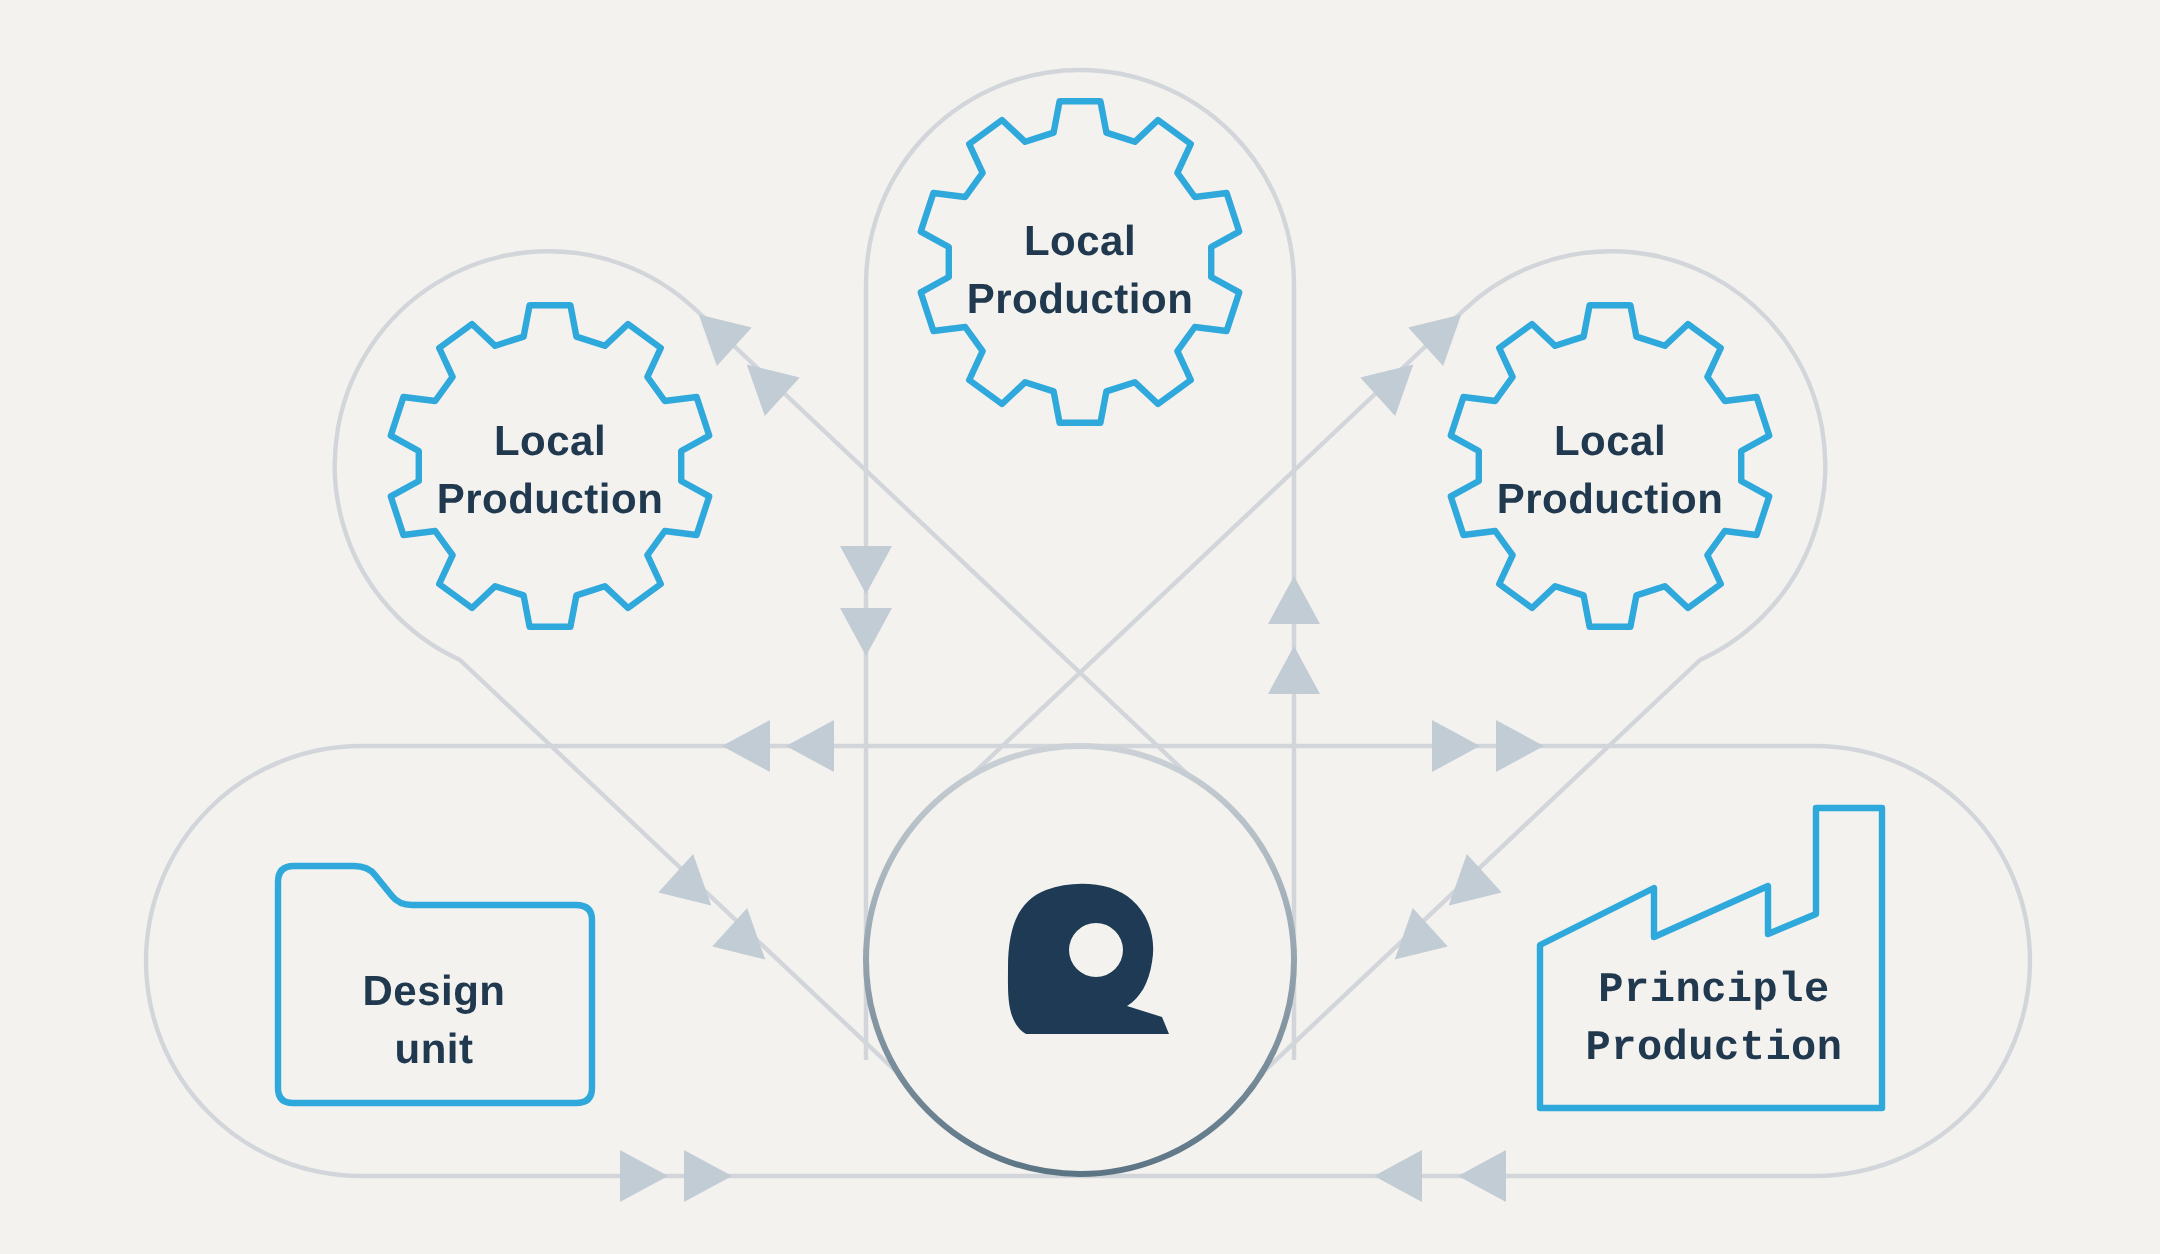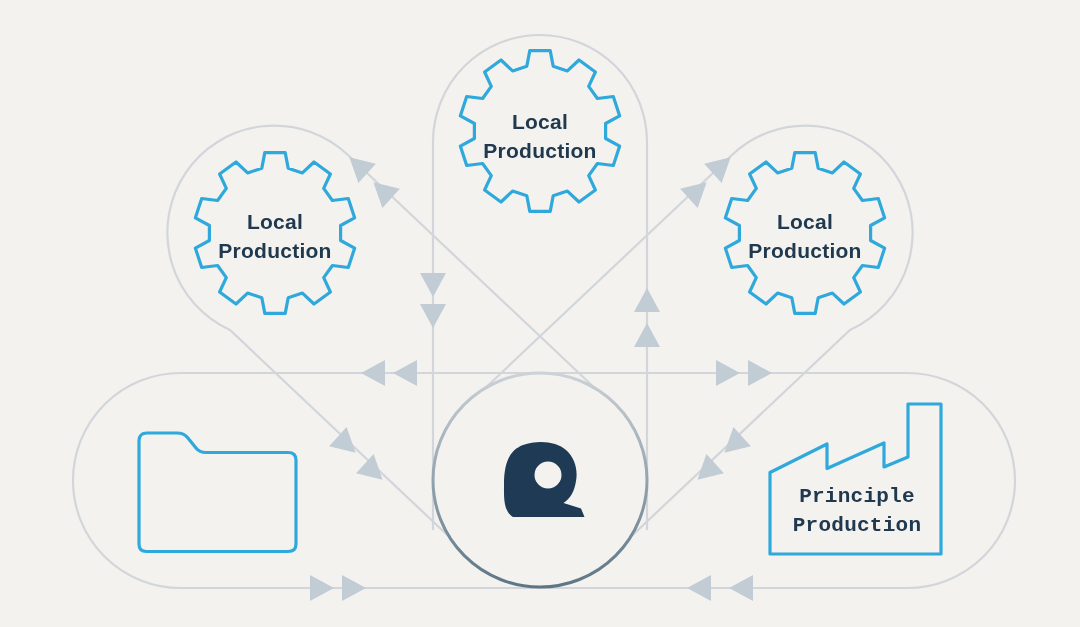--- a/index.html
+++ b/index.html
@@ -99,17 +99,21 @@
     <div>Production</div>
   </div>
   <div class="node-label" style="left:275px;top:236px;">
     <div>Local</div>
     <div>Production</div>
   </div>
   <div class="node-label" style="left:805px;top:236px;">
     <div>Local</div>
     <div>Production</div>
   </div>
+  <div class="node-label" style="left:217px;top:511px;">
+    <div>Design</div>
+    <div>unit</div>
+  </div>
   <div class="node-label" style="left:857px;top:511px;font-family:Liberation Mono, monospace;">
     <div>Principle</div>
     <div>Production</div>
   </div>
 </div>
 
 </body></html>

